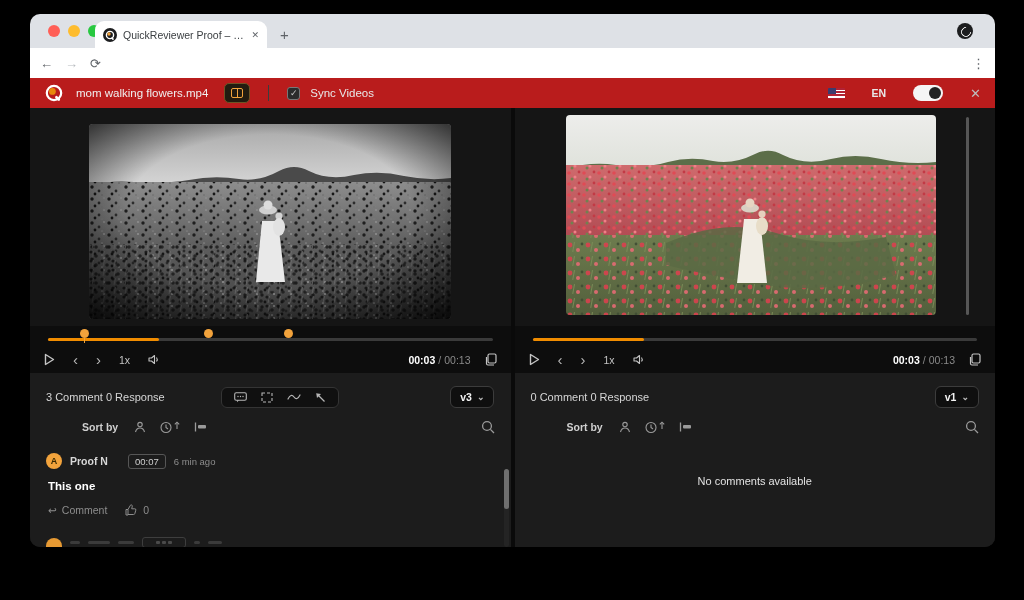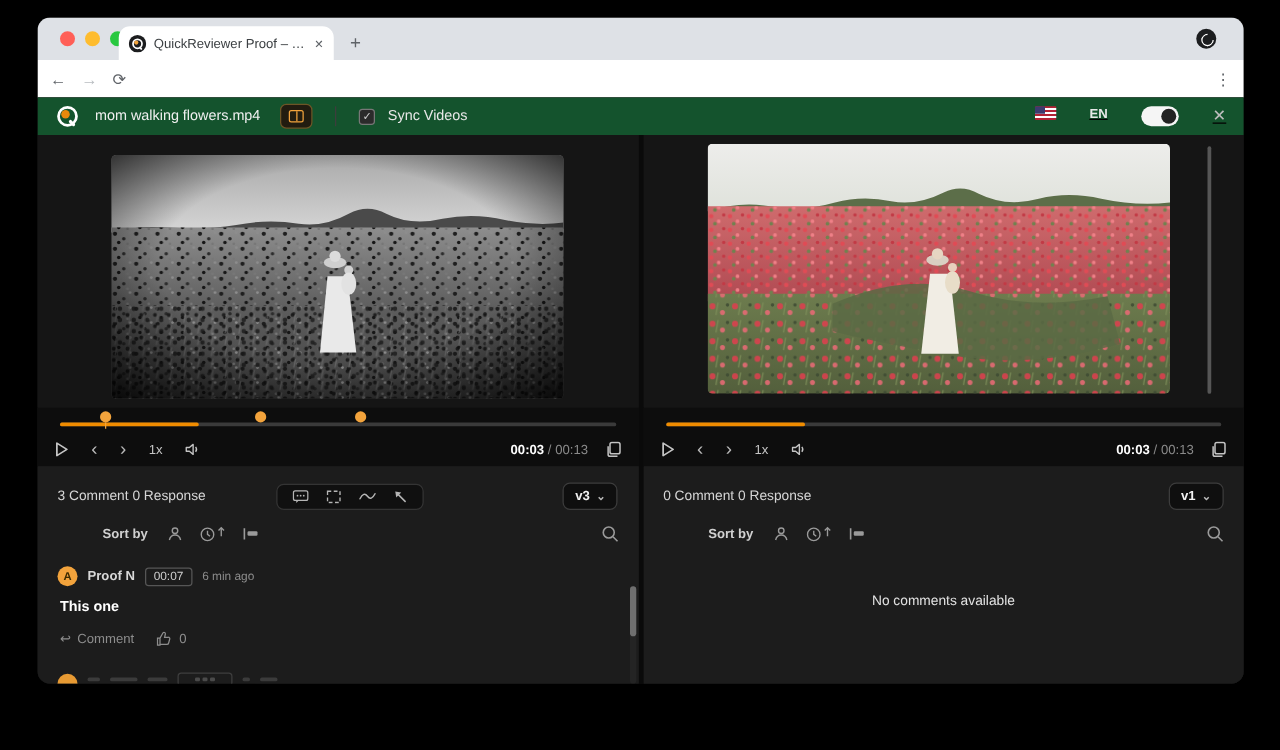--- a/index.html
+++ b/index.html
@@ -23,30 +23,30 @@
   .urlrow { position:relative; height:30px; background:#fff; display:flex; align-items:center; padding:0 10px; gap:12px; }
   .nav-ic { font-size:13px; color:#5f6368; }
   .nav-fwd { color:#b8bcc0; }
   .omnibox { height:22px; flex:1; max-width:750px; background:#f1f3f4; border-radius:11px; display:flex; align-items:center; padding:0 10px; gap:7px; }
   .url-text { font-size:10.5px; color:#202124; white-space:nowrap; overflow:hidden; flex:1; letter-spacing:.1px; }
   .star { font-size:12px; color:#5f6368; }
   .kebab { font-size:13px; color:#5f6368; letter-spacing:0; margin-left:auto; }
 
   
   .app { position:relative; height:469px; background:#0a0a0a; }
-  .app-toolbar { height:30px; background:#14532d; display:flex; align-items:center; padding:0 14px; gap:10px; }
+  .app-toolbar { height:30px; background:#b91c1c; display:flex; align-items:center; padding:0 14px; gap:10px; }
   .qr-logo { width:20px; height:20px; flex:0 0 auto; }
   .fname { font-size:11.5px; color:#f0f0f0; margin-left:2px; }
   .split-btn { width:26px; height:20px; border:1px solid #6d5526; border-radius:5px; background:#221c10; display:flex; align-items:center; justify-content:center; margin-left:6px; }
   .split-glyph { width:12px; height:10px; border:1.4px solid #f2a33c; border-radius:2px; position:relative; }
   .split-glyph::after { content:""; position:absolute; left:4.4px; top:0; width:1.4px; height:100%; background:#f2a33c; }
   .tb-divider { width:1px; height:16px; background:#3d3d3d; margin:0 8px; }
   .checkbox { width:13px; height:13px; border:1px solid #777; border-radius:3px; background:#2b2b2b; color:#c9c9c9; font-size:9px; line-height:11px; text-align:center; }
   .sync-label { font-size:11.5px; color:#e8e8e8; }
-  .tb-right { margin-left:auto; display:flex; align-items:flex-start; gap:27px;text-decoration:underline; }
+  .tb-right { margin-left:auto; display:flex; align-items:center; gap:27px; }
   .flag { width:17px; height:11px; position:relative; background:repeating-linear-gradient(#b22234 0 1.6px,#fff 1.6px 3.2px); border-radius:1px; overflow:hidden; }
   .flag::after { content:""; position:absolute; left:0; top:0; width:8px; height:6px; background:#3c3b6e; }
   .lang { font-size:10.5px; color:#e8e8e8; font-weight:bold; }
   .toggle { width:30px; height:16px; border-radius:8px; background:#f5f5f5; position:relative; }
   .toggle-knob { position:absolute; right:2px; top:2px; width:12px; height:12px; border-radius:50%; background:#222; }
   .app-close { font-size:13px; color:#bdbdbd; }
 
   .panels { display:flex; height:439px; gap:4px; background:#0a0a0a; }
   .panel { flex:1; display:flex; flex-direction:column; background:#161616; min-width:0; }
 
@@ -80,21 +80,21 @@
   .ver-caret { font-size:9px; color:#bdbdbd; line-height:6px; }
   .sort-row { display:flex; align-items:center; padding:8px 16px 6px 16px; gap:14px; }
   .sort-label { font-size:10.5px; font-weight:bold; color:#d0d0d0; margin-right:2px;padding-left:36px; }
   .search-wrap { margin-left:auto; }
   .c-sep { height:1px; background:#2a2a2a; margin:4px 0 0 0; }
 
   .comment-item { padding:9px 16px 0 16px; }
   .ci-top { display:flex; align-items:center; gap:8px; }
   .avatar { width:16px; height:16px; border-radius:50%; background:#f2a33c; color:#3a2a00; font-size:9px; font-weight:bold; text-align:center; line-height:16px; }
   .ci-author { font-size:10.5px; color:#d8d8d8; font-weight:bold; }
-  .tc-badge { font-size:9.5px; color:#d0d0d0; border:1px solid #565656; border-radius:3px; padding:1px 6px; }
+  .tc-badge { font-size:9.5px; color:#d0d0d0; border:1px solid #565656; border-radius:3px; padding:1px 6px;margin-left:12px; }
   .ci-ago { font-size:9.5px; color:#8d8d8d; }
   .ci-text { font-size:11.5px; font-weight:bold; color:#fff; margin:11px 0 0 2px; }
   .ci-actions { display:flex; align-items:center; gap:18px; margin:12px 0 10px 2px; }
   .respond { font-size:10.5px; color:#8d8d8d; display:flex; align-items:center; gap:5px; }
   .like { display:flex; align-items:center; gap:6px; color:#8d8d8d; font-size:10.5px; }
 
   .partial-row { padding:7px 16px 0 16px; display:flex; align-items:center; gap:8px; }
   .half-avatar { width:16px; height:9px; border-radius:8px 8px 0 0; background:#e79a33; }
   .dim-bar { height:3px; border-radius:2px; background:#3b3b3b; }
   .dim-badge { width:44px; height:11px; border:1px solid #3e3e3e; border-radius:3px; display:flex; align-items:center; justify-content:center; gap:2px; }

